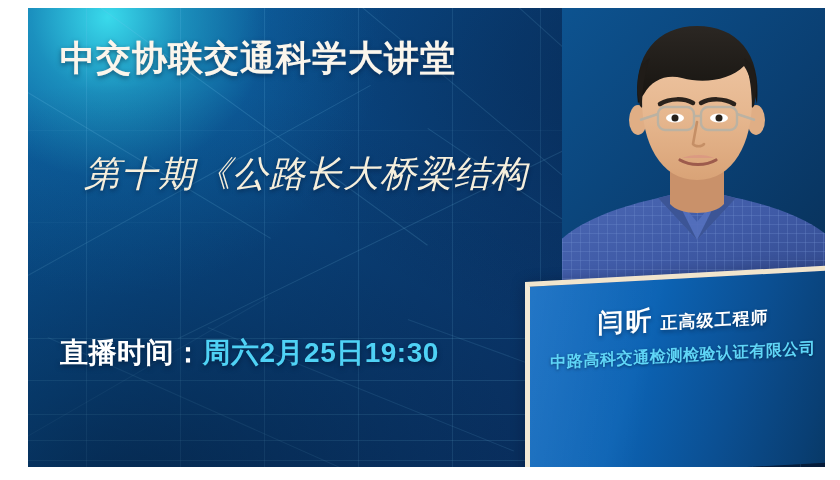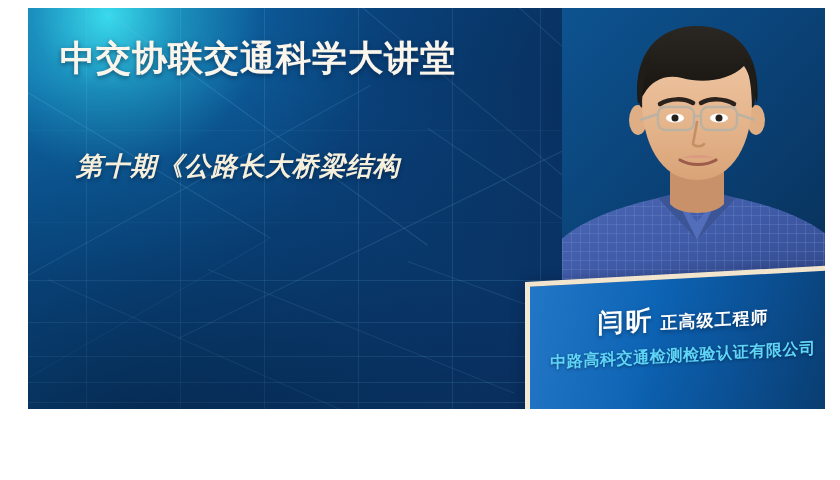--- a/index.html
+++ b/index.html
@@ -6,21 +6,21 @@
   body{
     width:840px;height:480px;overflow:hidden;background:#ffffff;
     font-family:"Liberation Sans","DejaVu Sans",sans-serif;
   }
 
   
   #stage{position:relative;width:840px;height:480px;background:#ffffff;}
 
   
   #poster{
-    position:absolute;left:28px;top:8px;width:797px;height:401px;
+    position:absolute;left:28px;top:8px;width:797px;height:459px;
     overflow:hidden;
     background:
       radial-gradient(circle at 10% 2%, rgba(60,225,240,.95) 0%, rgba(40,190,220,.55) 9%, rgba(20,130,190,.22) 19%, rgba(0,0,0,0) 33%),
       linear-gradient(118deg,#0b5a9c 0%,#0a4f8e 22%,#0a4079 48%,#0a3468 70%,#082a55 88%,#07203f 100%);
   }
 
   
   .grid-layer{position:absolute;inset:0;pointer-events:none;}
   .vline{position:absolute;top:0;bottom:0;width:1px;background:rgba(120,200,240,.16);}
   .hline{position:absolute;left:0;right:0;height:1px;background:rgba(120,200,240,.13);}
@@ -50,22 +50,22 @@
   
   #headline{
     position:absolute;left:32px;top:27px;
     font-size:35px;font-weight:bold;letter-spacing:1px;color:#fbf6ec;
     text-shadow:0 2px 5px rgba(0,20,50,.55), 0 0 1px rgba(255,255,255,.6);
     white-space:nowrap;
   }
 
   
   #subtitle{
-    position:absolute;left:48px;top:140px;width:520px;
-    font-size:26px;font-style:italic;font-weight:700;line-height:1.45;
+    position:absolute;left:56px;top:140px;width:520px;
+    font-size:36px;font-style:italic;font-weight:400;line-height:1.45;
     color:#f6efdc;letter-spacing:1px;
     text-shadow:0 2px 4px rgba(0,18,44,.5);
   }
   #subtitle .l2{display:block;margin-left:-12px;}
 
   
   #timerow{
     position:absolute;left:32px;top:326px;
     font-size:28px;font-weight:bold;letter-spacing:.5px;white-space:nowrap;
     text-shadow:0 2px 5px rgba(0,16,40,.55);
@@ -237,20 +237,21 @@
         <path d="M 120 150 C 130 146 144 146 152 150" fill="#d98c84" opacity=".55"></path>
       </svg>
     </div>
 
     <div id="headline">中交协联交通科学大讲堂</div>
 
     <div id="subtitle">
       <span class="l1">第十期《公路长大桥梁结构</span>
     </div>
 
+    <div id="timerow"><span class="lbl">直播时间：</span><span class="val">周六2月25日19:30</span></div>
 
     <div id="namecard">
       <div class="sheen"></div>
     </div>
     <div id="cardtext">
       <div class="nmline"><span class="nm">闫昕</span><span class="ttl">正高级工程师</span></div>
       <div class="orgline">中路高科交通检测检验认证有限公司</div>
     </div>
 
   </div>

